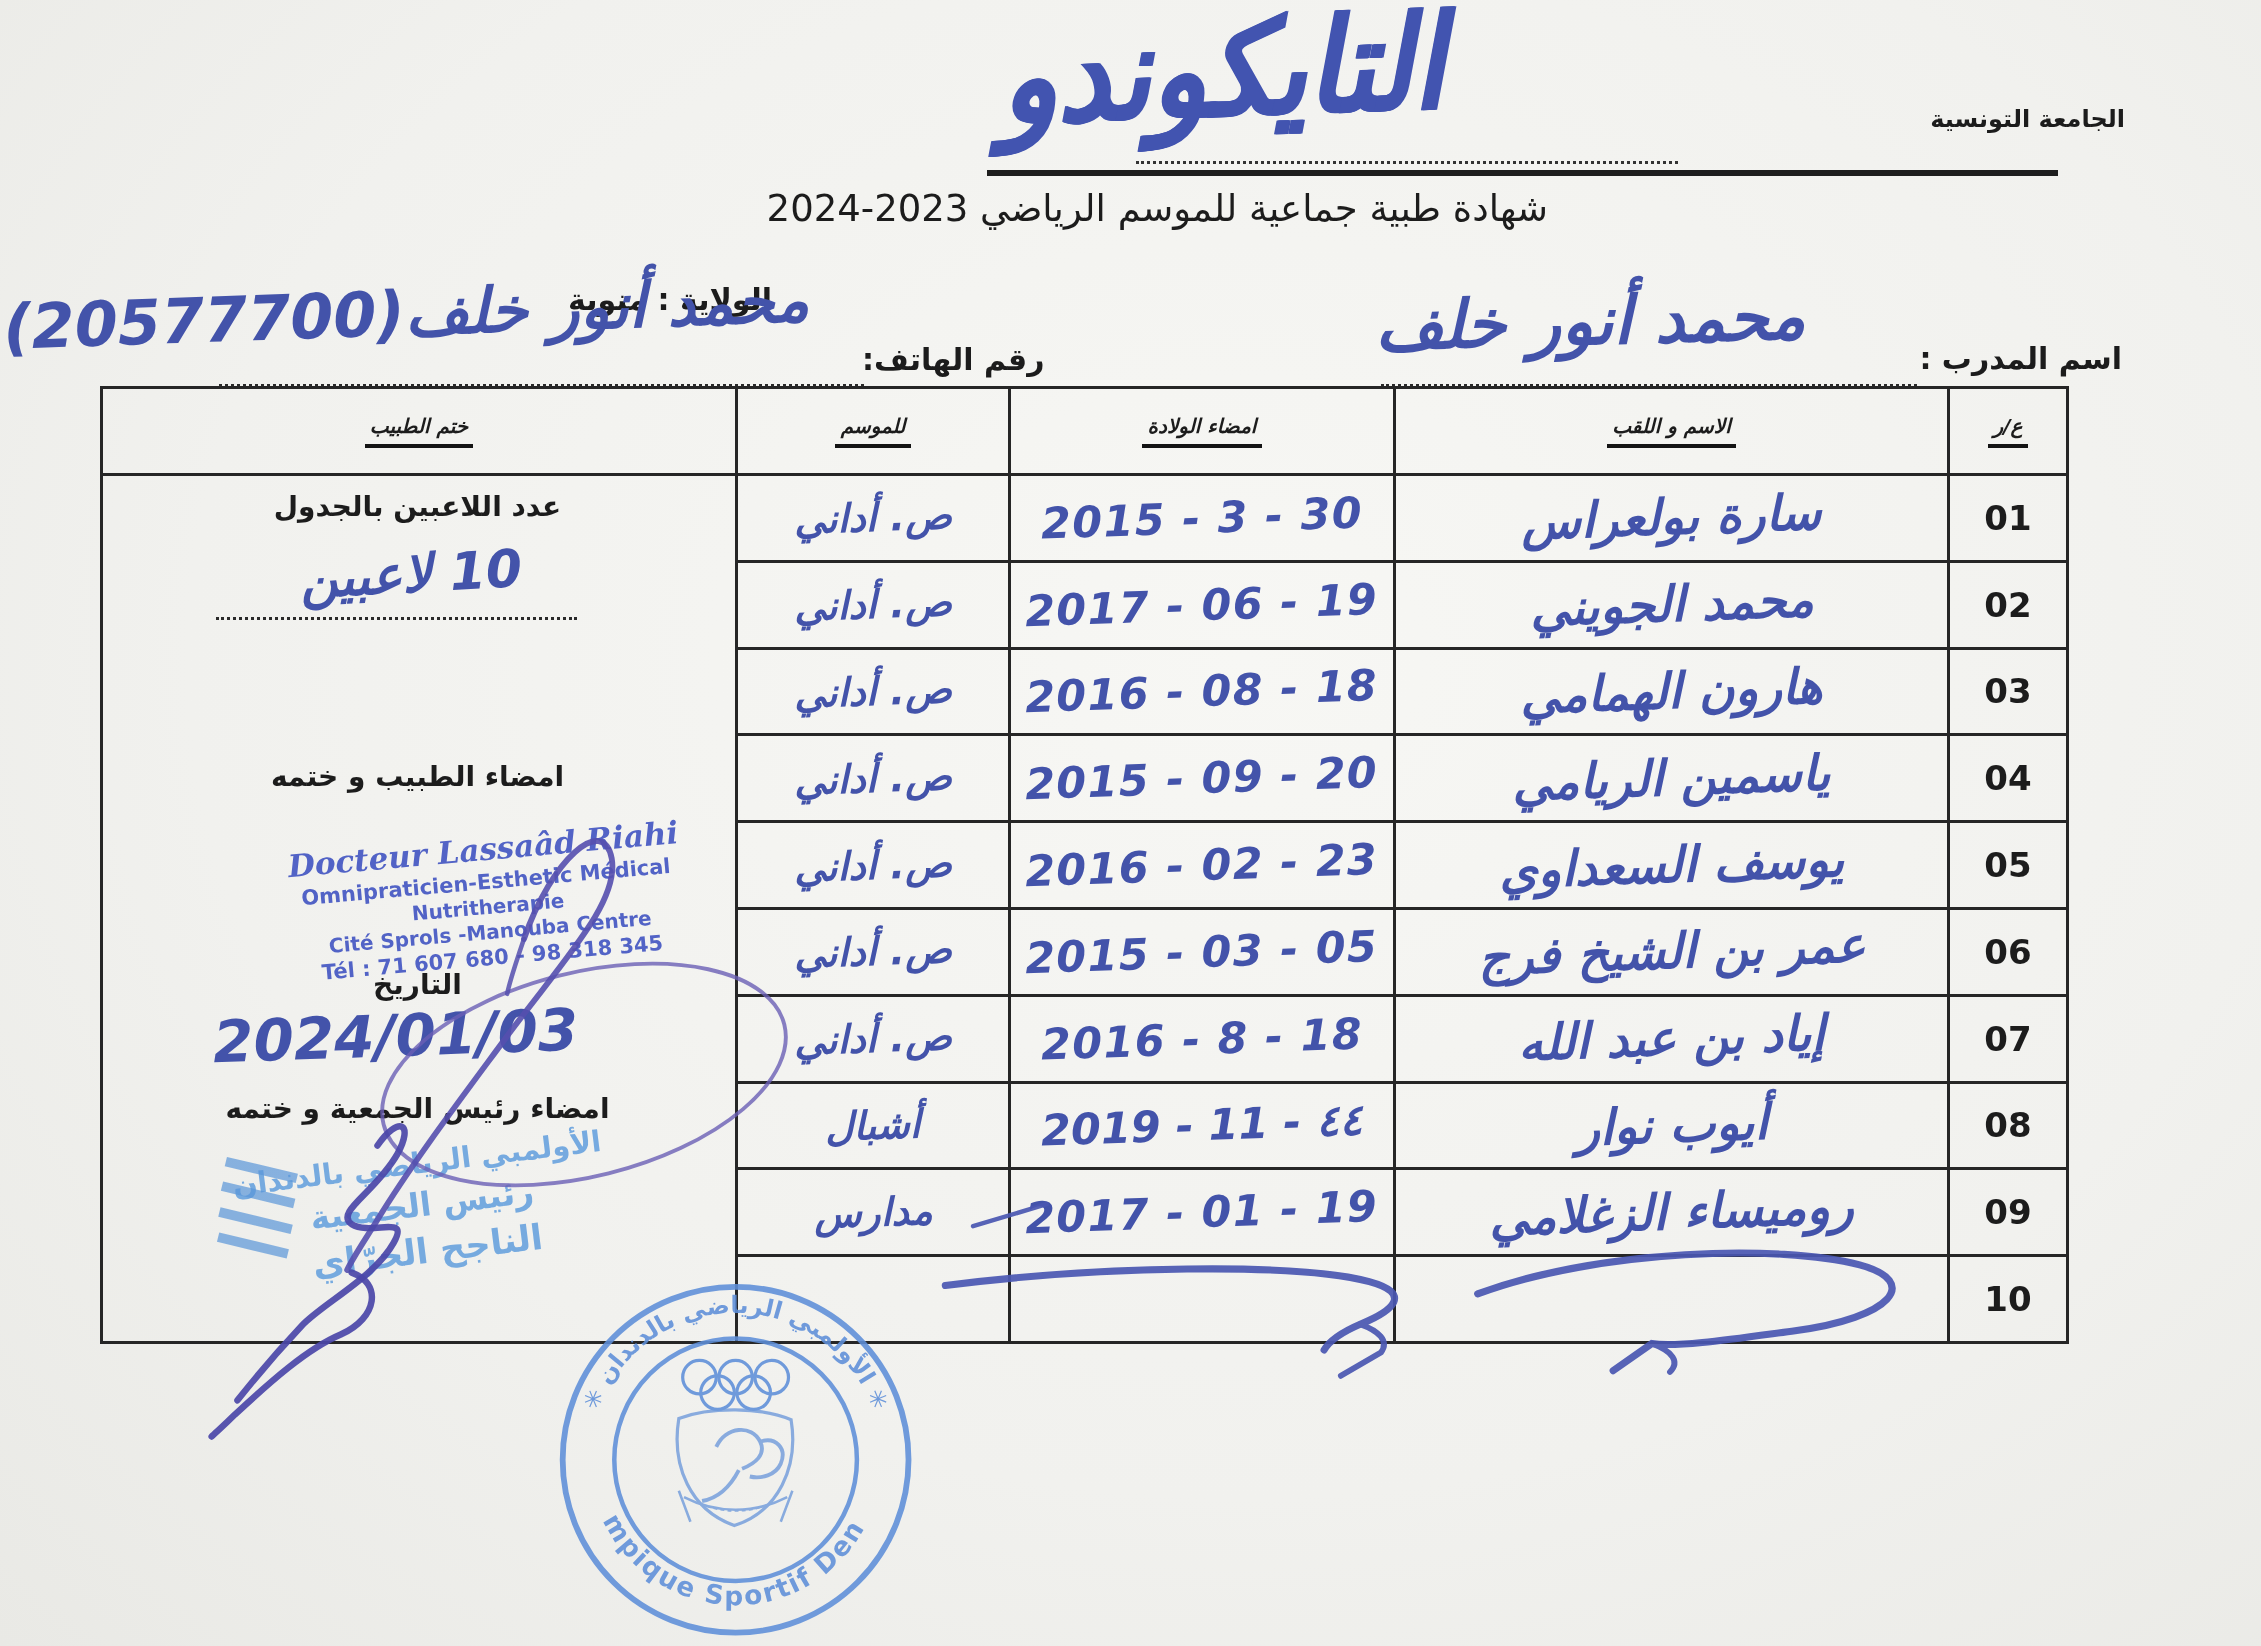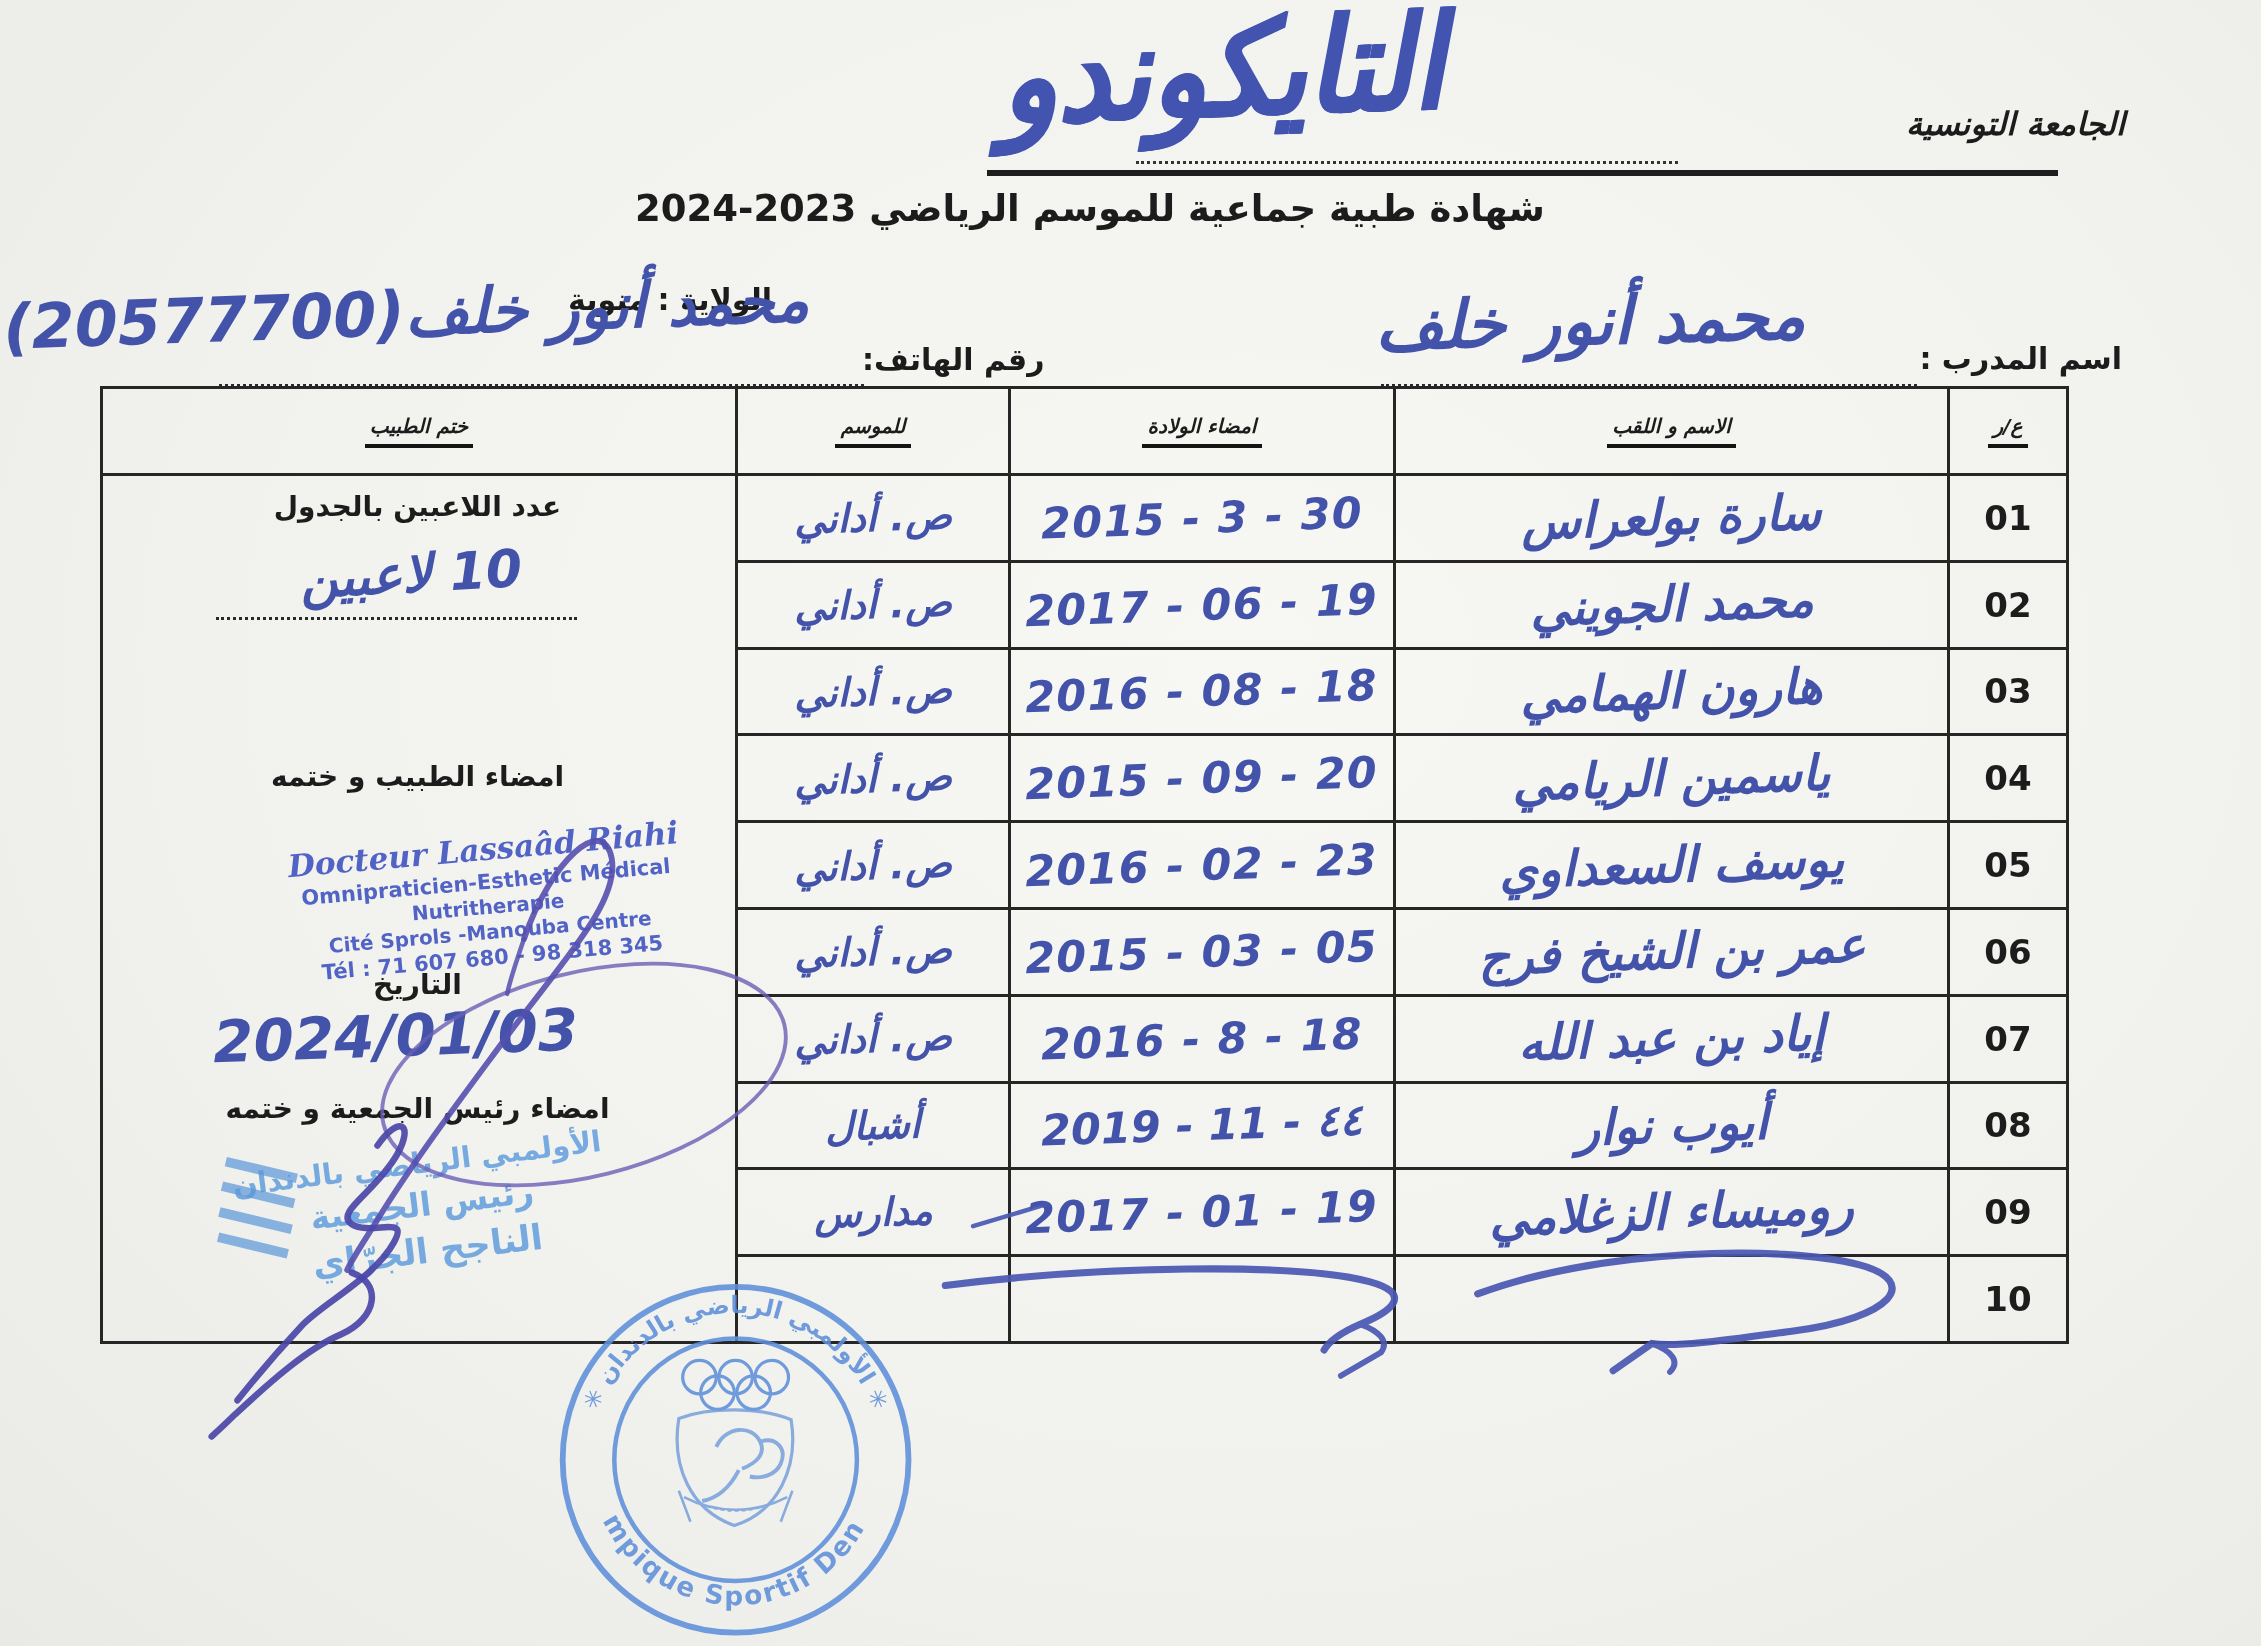--- a/index.html
+++ b/index.html
@@ -8,25 +8,25 @@
     background:#f3f3f0;
     background-image:radial-gradient(ellipse at 55% 40%, #f7f7f4 0%, #f1f1ee 60%, #e9e9e5 100%);
     font-family:"DejaVu Sans", sans-serif;color:#1c1c1c;
   }
   .abs{position:absolute;}
   .print{font-weight:bold;color:#1c1c1c;}
   .rtl{direction:rtl;}
   .hand{color:#4353aa;font-style:italic;font-weight:bold;white-space:nowrap;}
   .dotline{border-bottom:3.9px dotted #2a2a2a;height:0;}
   
-  .federation{font-size:32px;letter-spacing:0.6px;font-style:italic;}
+  .federation{font-size:24px;letter-spacing:0.6px;}
   .sport-hand{font-size:116px;transform:rotate(-2deg) scaleY(1.12);transform-origin:left bottom;
     color:#4254b0;text-shadow:1.3px 0 0 #4254b0,-0.6px 0 0 #4254b0;}
   .title-underline{background:#1e1e1e;height:5.8px;}
-  .subtitle{font-size:37px;font-weight:bold;text-align:center;}
+  .subtitle{font-size:37px;font-weight:normal;text-align:right;}
   .fieldlabel{font-size:30px;font-weight:bold;}
   
   table.roster{border-collapse:collapse;table-layout:fixed;direction:rtl;width:1966px;height:952px;}
   table.roster td,table.roster th{border:3.2px solid #262626;padding:0;vertical-align:middle;text-align:center;overflow:visible;}
   th .hu{display:inline-block;border-bottom:4.5px solid #141414;padding:0 5.2px 5.2px;font-size:20px;font-style:italic;font-weight:bold;}
   td.numcell{font-size:34px;font-weight:bold;}
   td.namecell{font-size:49px;}
   td.dobcell{direction:ltr;font-size:43px;letter-spacing:1.3px;}
   td.catcell{font-size:39px;}
   .cellhand{color:#4353aa;font-style:italic;font-weight:bold;display:inline-block;transform:rotate(-2deg);white-space:nowrap;}

